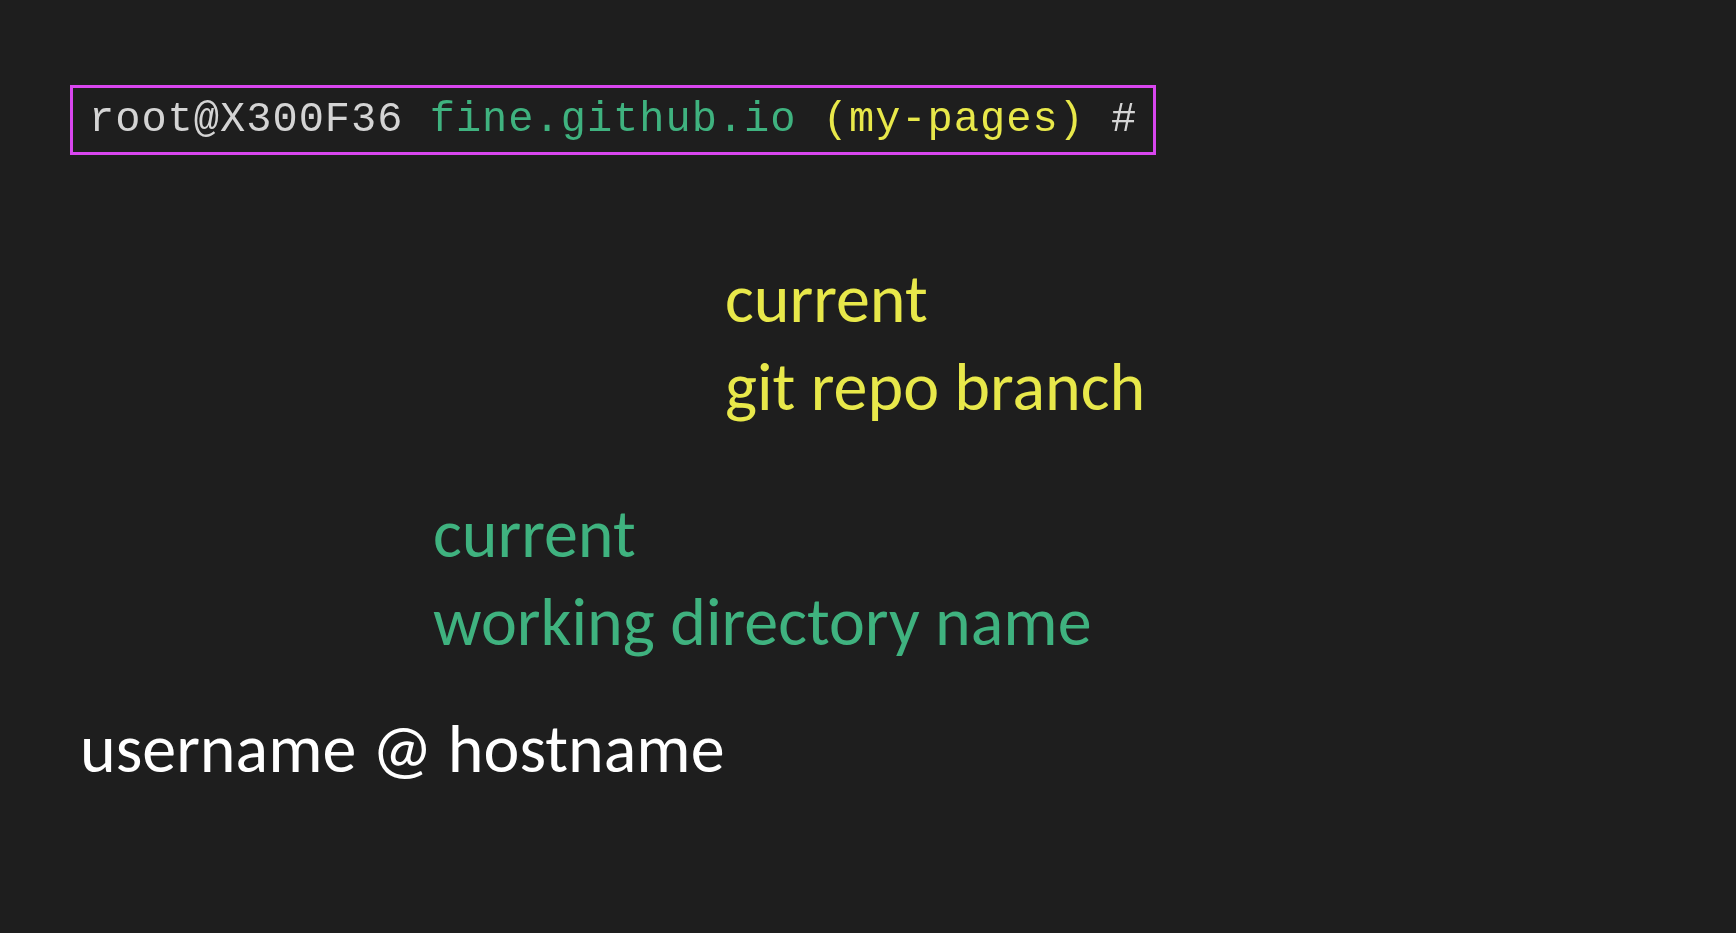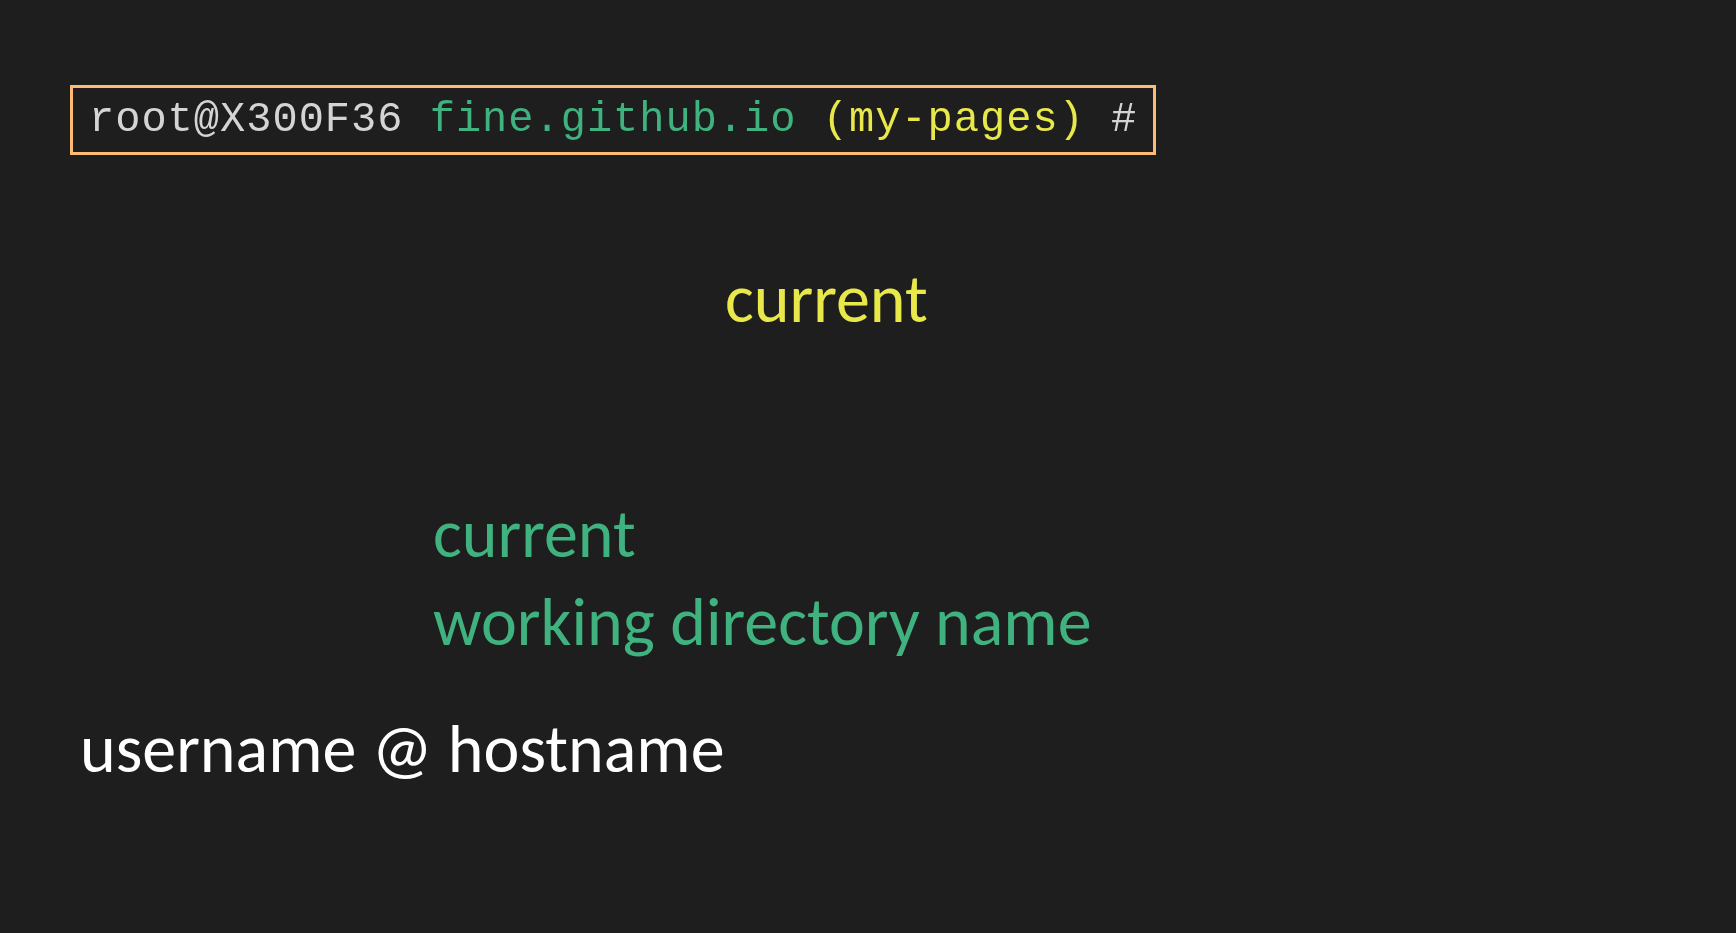--- a/index.html
+++ b/index.html
@@ -12,21 +12,21 @@
       width: 1736px;
       height: 933px;
       position: relative;
       font-family: "Segoe UI", "Calibri", sans-serif;
       overflow: hidden;
     }
     .prompt-box {
       position: absolute;
       top: 85px;
       left: 70px;
-      border: 3px solid #fdba74;
+      border: 3px solid #d946ef;
       padding: 8px 16px;
       font-family: "Consolas", "Menlo", "Courier New", monospace;
       font-size: 42px;
       letter-spacing: 1px;
       white-space: nowrap;
     }
     .user-host {
       color: #d4d4d4;
     }
     .repo {
@@ -71,20 +71,21 @@
 
 <div class="prompt-box">
   <span class="user-host">root@X300F36</span>
   <span class="repo">fine.github.io</span>
   <span class="branch">(my-pages)</span>
   <span class="hash">#</span>
 </div>
 
 <div class="annotation yellow branch-annotation">
   <div>current</div>
+  <div>git repo branch</div>
 </div>
 
 <div class="annotation green dir-annotation">
   <div>current</div>
   <div>working directory name</div>
 </div>
 
 <div class="annotation white userhost-annotation">
   <div>username @ hostname</div>
 </div>

